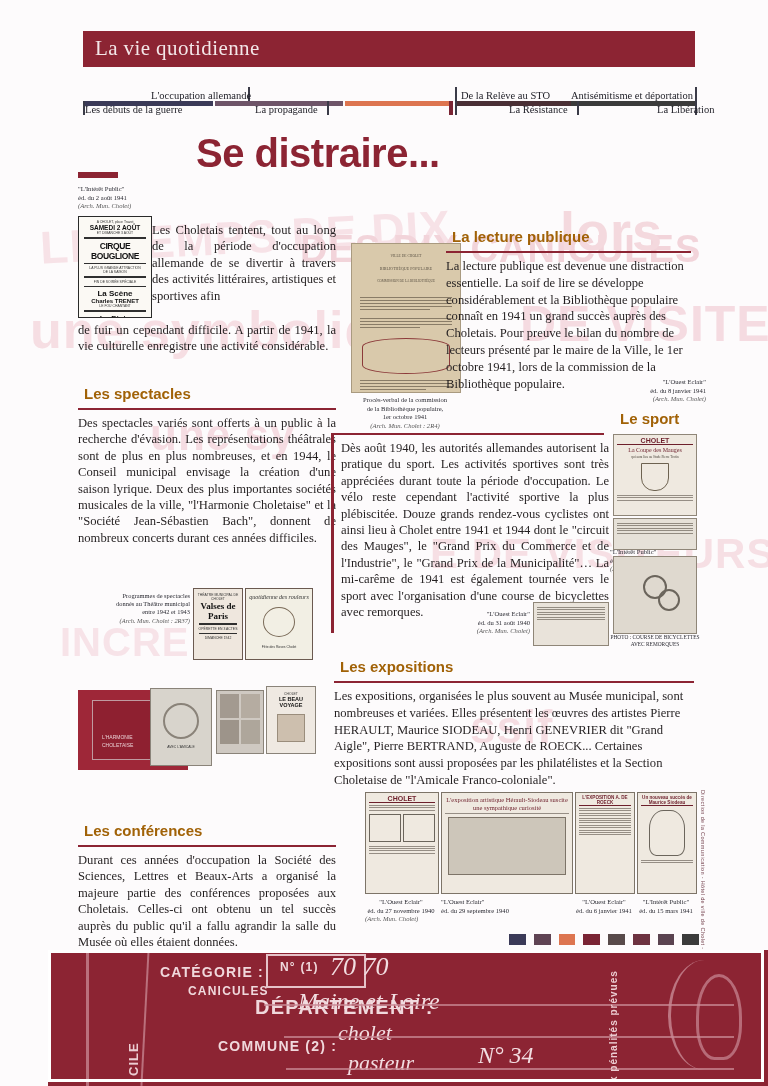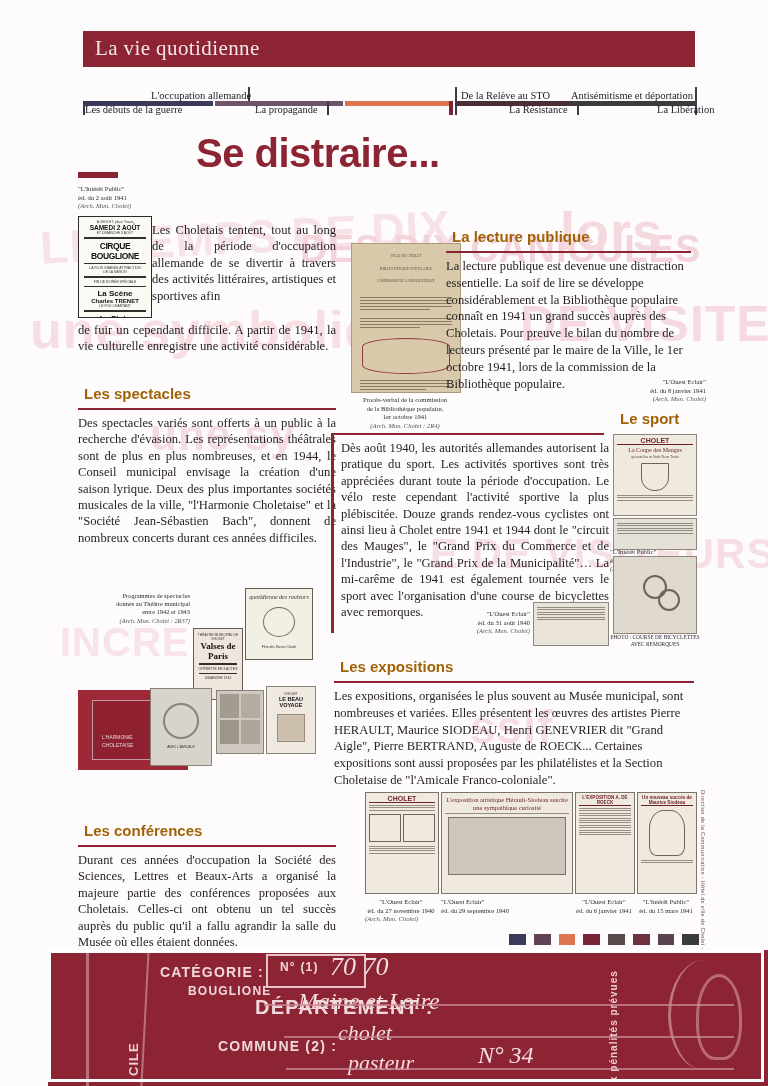--- a/index.html
+++ b/index.html
@@ -49,21 +49,21 @@
 
   .para1{position:absolute;left:152px;top:222px;width:184px;}
   .para1b{position:absolute;left:78px;top:322px;width:258px;}
 
   .h-spect{position:absolute;left:84px;top:385px;}
   .r-spect{position:absolute;left:78px;top:408px;width:258px;}
   .p-spect{position:absolute;left:78px;top:415px;width:258px;}
 
   .cap-prog{position:absolute;left:82px;top:592px;width:108px;text-align:right;font-size:6.4px;line-height:8.2px;}
 
-  .img-valses{position:absolute;left:193px;top:588px;width:48px;height:70px;border:1px solid #6b5a50;background:#efe7de;overflow:hidden;margin-top:40px;}
+  .img-valses{position:absolute;left:193px;top:588px;width:48px;height:70px;border:1px solid #6b5a50;background:#efe7de;overflow:hidden;}
   .img-roul{position:absolute;left:245px;top:588px;width:66px;height:70px;border:1px solid #6b5a50;background:#f2efe4;overflow:hidden;}
   .img-flag{position:absolute;left:78px;top:690px;width:110px;height:80px;background:#9e2738;overflow:hidden;}
   .img-medal{position:absolute;left:150px;top:688px;width:60px;height:76px;background:#d8d4cc;border:1px solid #8a8379;}
   .img-photos{position:absolute;left:216px;top:690px;width:46px;height:62px;background:#cfc9c2;border:1px solid #8a8379;}
   .img-menu{position:absolute;left:266px;top:686px;width:48px;height:66px;background:#efe9e2;border:1px solid #8a8379;}
 
   .h-conf{position:absolute;left:84px;top:822px;}
   .r-conf{position:absolute;left:78px;top:845px;width:258px;}
   .p-conf{position:absolute;left:78px;top:852px;width:258px;}
 
@@ -415,21 +415,21 @@
     <div style="background: rgb(109, 50, 64);"></div>
     <div style="background: rgb(90, 67, 80);"></div>
     <div style="background: rgb(59, 59, 59);"></div>
   </div>
 
   <div class="banner">
     <div class="bn-line" style="left:38px;top:0;width:3px;height:136px;"></div>
     <div class="bn-line" style="left:96px;top:0;width:2px;height:136px;transform:rotate(3deg);"></div>
     <div class="bn-rot" style="left:78px;top:126px;font-size:13px;">CILE</div>
     <div class="bn-lbl" style="left:112px;top:14px;font-size:14px;">CATÉGORIE :</div>
-    <div class="bn-lbl" style="left:140px;top:34px;font-size:12px;">BOUGLIONE</div>
+    <div class="bn-lbl" style="left:140px;top:34px;font-size:12px;">CANICULES</div>
     <div class="bn-lbl" style="left:168px;top:46px;font-size:20px;padding-left:39px;">DÉPARTEMENT :</div>
     <div class="bn-lbl" style="left:170px;top:88px;font-size:14px;">COMMUNE (2) :</div>
     <div class="bn-box" style="left:218px;top:4px;width:96px;height:30px;"></div>
     <div class="bn-lbl" style="left:232px;top:10px;font-size:12px;">N° (1)</div>
     <div class="bn-hand" style="left:282px;top:2px;font-size:26px;">70 70</div>
     <div class="bn-hand" style="left:250px;top:38px;font-size:24px;">Maine et Loire</div>
     <div class="bn-hand" style="left:290px;top:70px;font-size:22px;">cholet</div>
     <div class="bn-hand" style="left:300px;top:100px;font-size:22px;">pasteur</div>
     <div class="bn-hand" style="left:430px;top:92px;font-size:24px;">N° 34</div>
     <div class="bn-line" style="left:216px;top:54px;width:470px;"></div>

